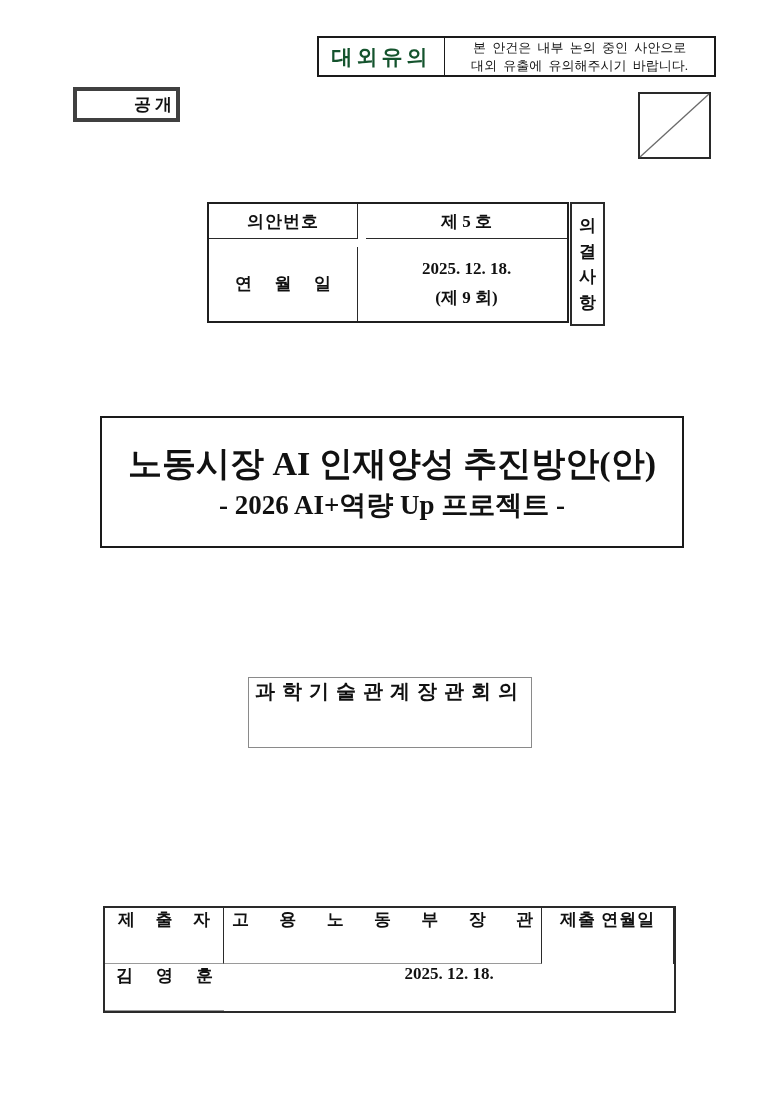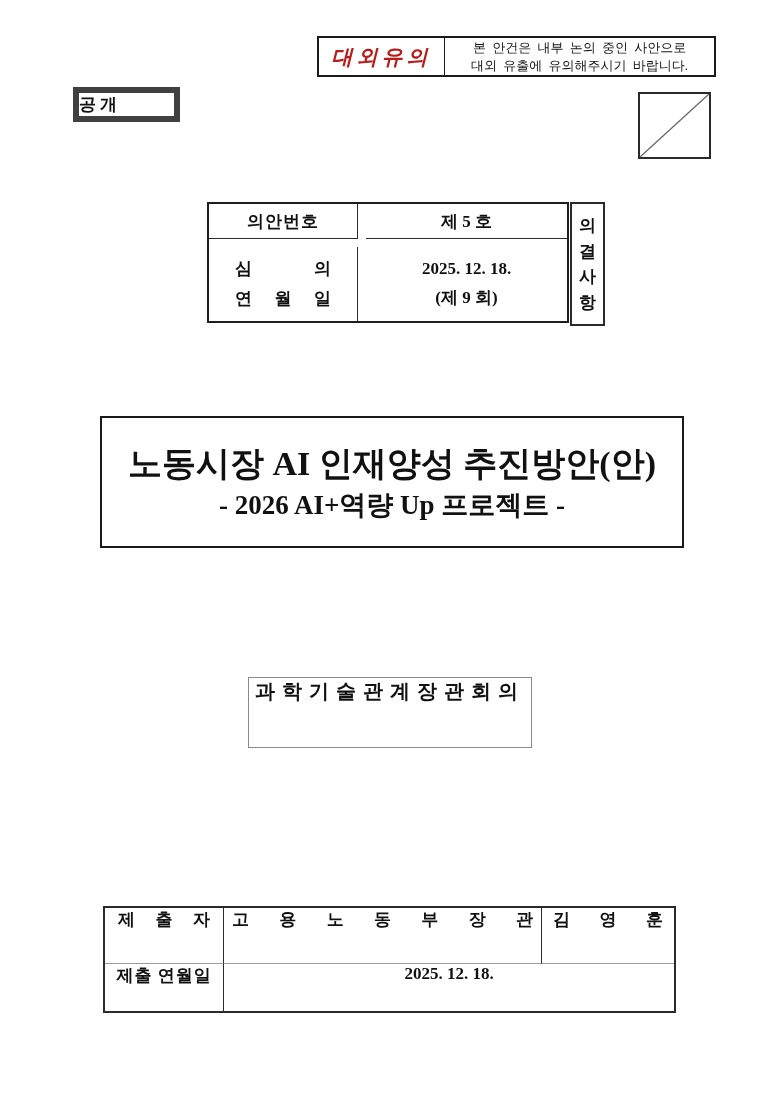--- a/index.html
+++ b/index.html
@@ -29,22 +29,22 @@
   }
   .notice-text-cell {
     flex: 1; display: flex; flex-direction: column;
     align-items: center; justify-content: center;
   }
   .notice-line { font-size: 13px; line-height: 1.35; word-spacing: 3px; white-space: nowrap; }
 
   
   .disclosure-box {
     left: 73px; top: 87px; width: 107px; height: 35px;
-    border: 6px solid #404040;
-    display: flex; align-items: center; justify-content: flex-start;
+    border: 4px solid #404040;
+    display: flex; align-items: center; justify-content: flex-end;
   }
   .disclosure-label { font-weight: bold; font-size: 17px; letter-spacing: 4px; }
 
   
   .stamp-box { left: 638px; top: 92px; width: 73px; height: 67px; }
   .stamp-box svg { display: block; width: 100%; height: 100%; }
 
   
   .agenda-table {
     left: 207px; top: 202px; width: 362px; height: 121px;
@@ -116,21 +116,21 @@
   .submitter-org   { padding: 0 8px; }
   .submitter-name  { padding: 0 11px; }
   .date-value-cell { grid-column: 2 / 4; }
   .date-label { white-space: nowrap; letter-spacing: 1px; }
 </style>
 </head>
 <body>
 
 <div class="abs notice-box">
   <div class="notice-label-cell">
-    <span class="notice-label" style="color: #b91c1c; font-style: italic;">대외유의</span>
+    <span class="notice-label" style="color: #14532d;">대외유의</span>
   </div>
   <div class="notice-text-cell">
     <span class="notice-line">본 안건은 내부 논의 중인 사안으로</span>
     <span class="notice-line">대외 유출에 유의해주시기 바랍니다.</span>
   </div>
 </div>
 
 <div class="abs disclosure-box">
   <span class="disclosure-label">공개</span>
 </div>
@@ -143,21 +143,20 @@
 </div>
 
 <div class="abs agenda-table">
   <div class="agenda-cell b-r b-b">
     <span class="agenda-no-label">의안번호</span>
   </div>
   <div class="agenda-cell b-b">
     <span>제 5 호</span>
   </div>
   <div class="agenda-cell b-r">
-    <div class="spread agenda-review-label">심 의</div>
     <div class="spread agenda-review-label">연 월 일</div>
   </div>
   <div class="agenda-cell">
     <div class="agenda-date-line">2025. 12. 18.</div>
     <div class="agenda-date-line">(제 9 회)</div>
   </div>
 </div>
 
 <div class="abs resolution-box">
   <div class="resolution-label">의결사항</div>
@@ -172,22 +171,22 @@
   <span class="council-label">과학기술관계장관회의</span>
 </div>
 
 <div class="abs submission-table">
   <div class="sub-cell b-r b-b">
     <div class="spread submitter-label">제 출 자</div>
   </div>
   <div class="sub-cell b-r b-b">
     <div class="spread submitter-org">고 용 노 동 부 장 관</div>
   </div>
+  <div class="sub-cell b-r">
+    <span class="date-label">제출 연월일</span>
+  </div>
   <div class="sub-cell b-b">
     <div class="spread submitter-name">김 영 훈</div>
-  </div>
-  <div class="sub-cell b-r">
-    <span class="date-label">제출 연월일</span>
   </div>
   <div class="sub-cell date-value-cell">
     <span>2025. 12. 18.</span>
   </div>
 </div>
 
 </body></html>

